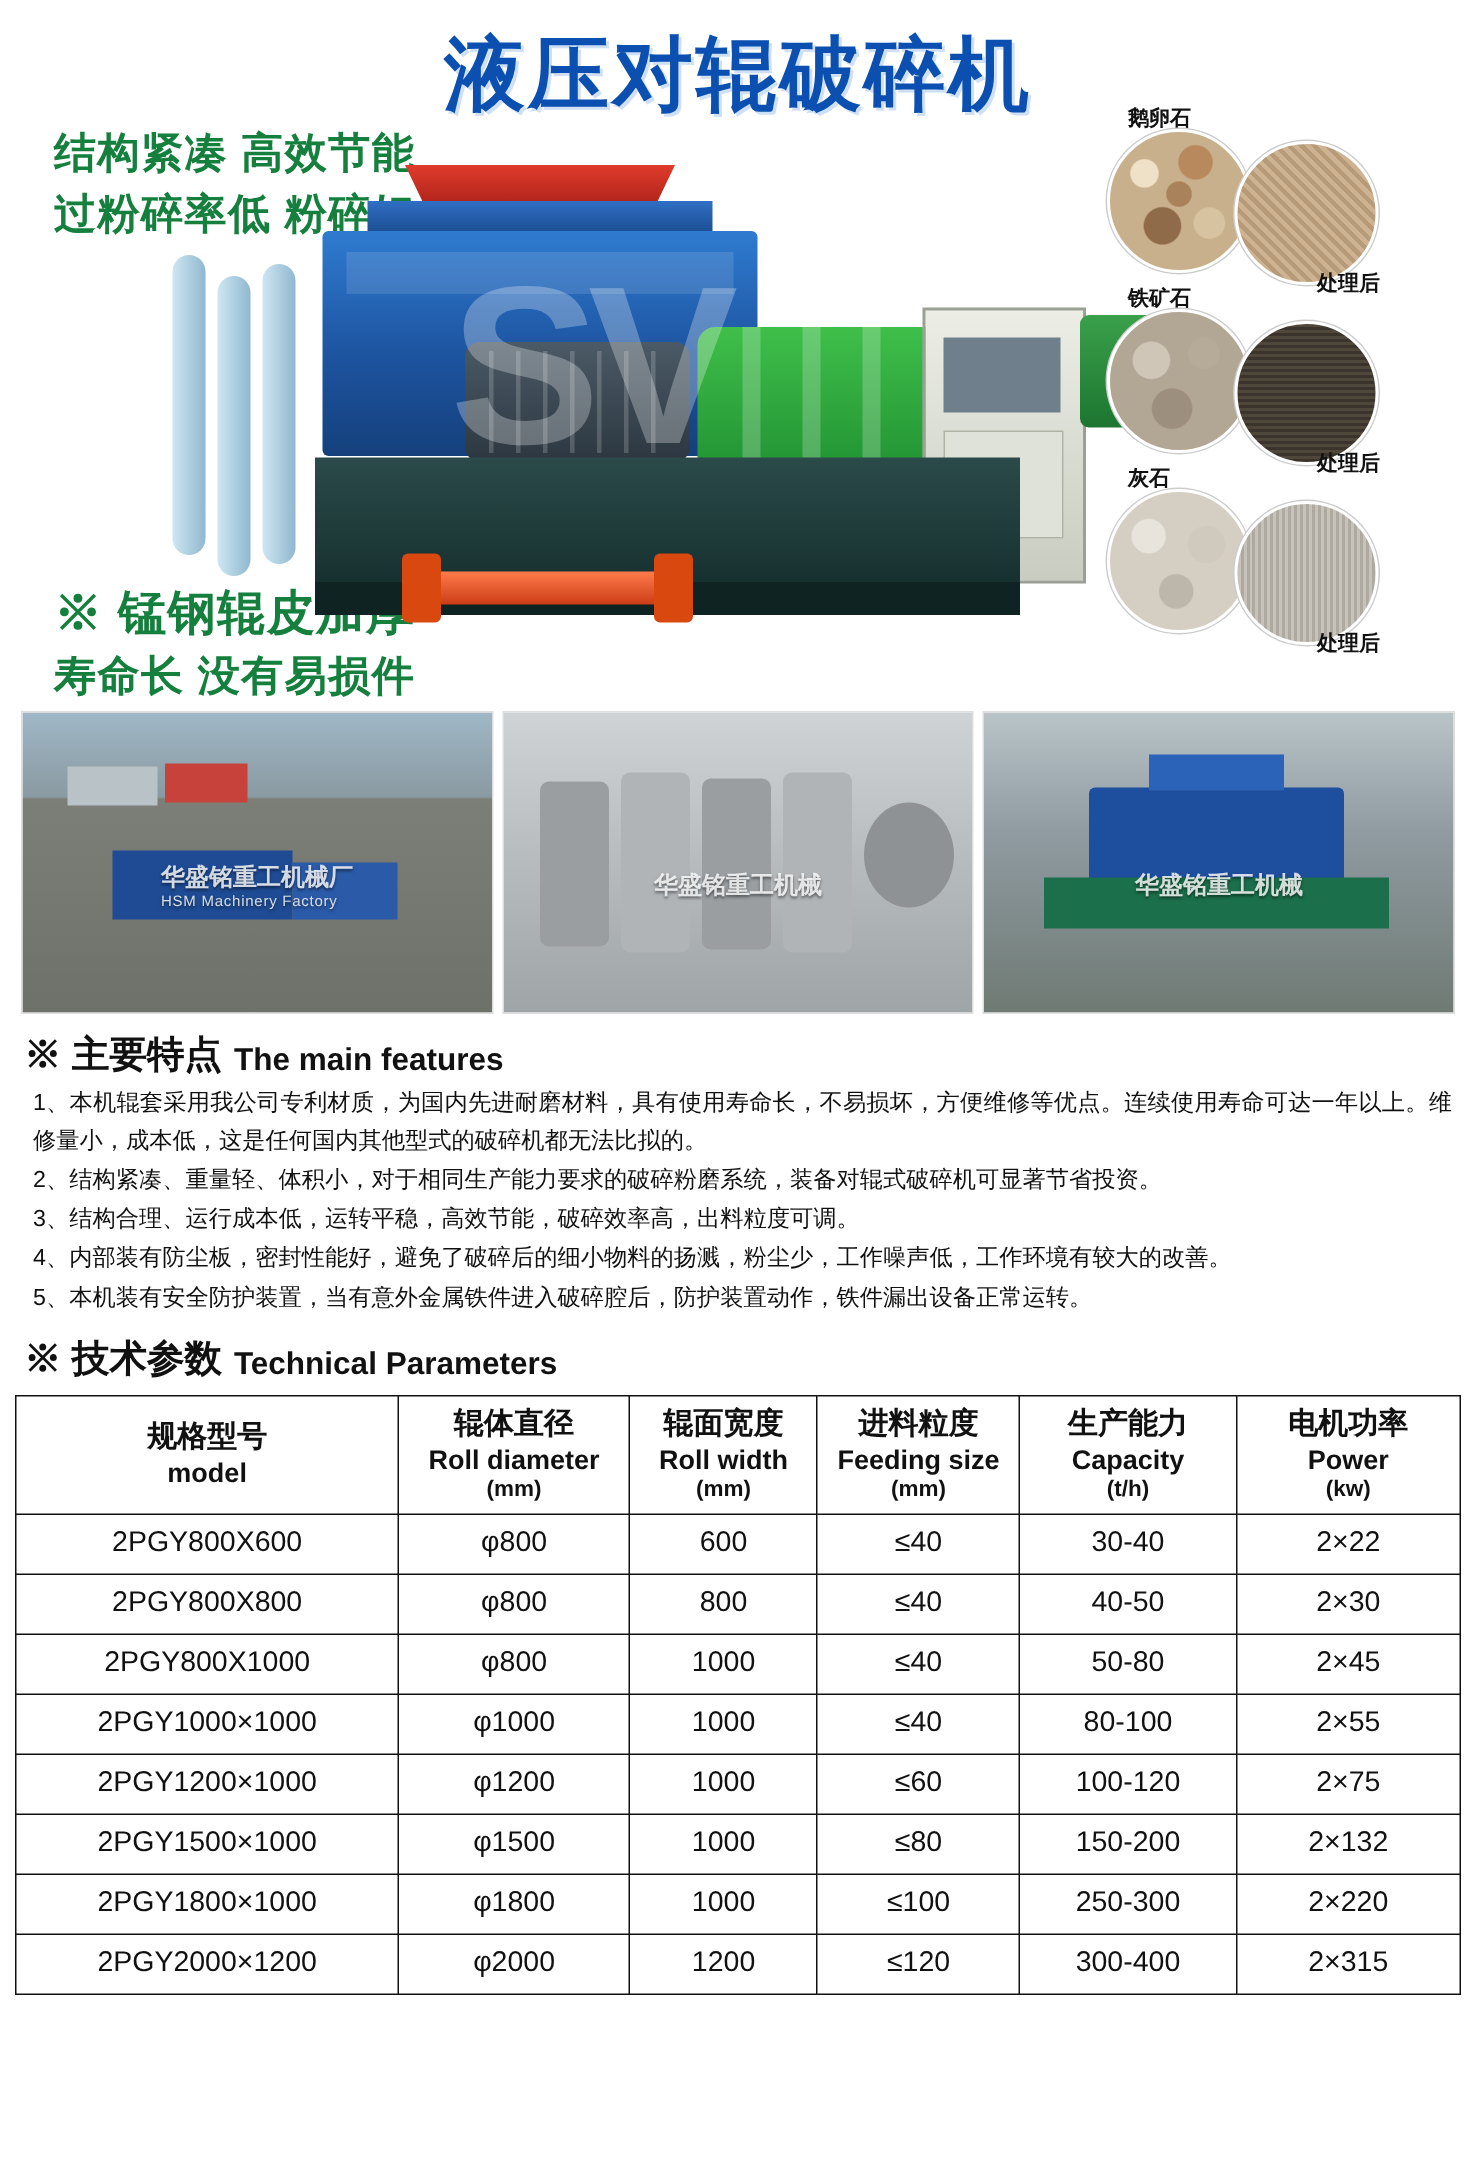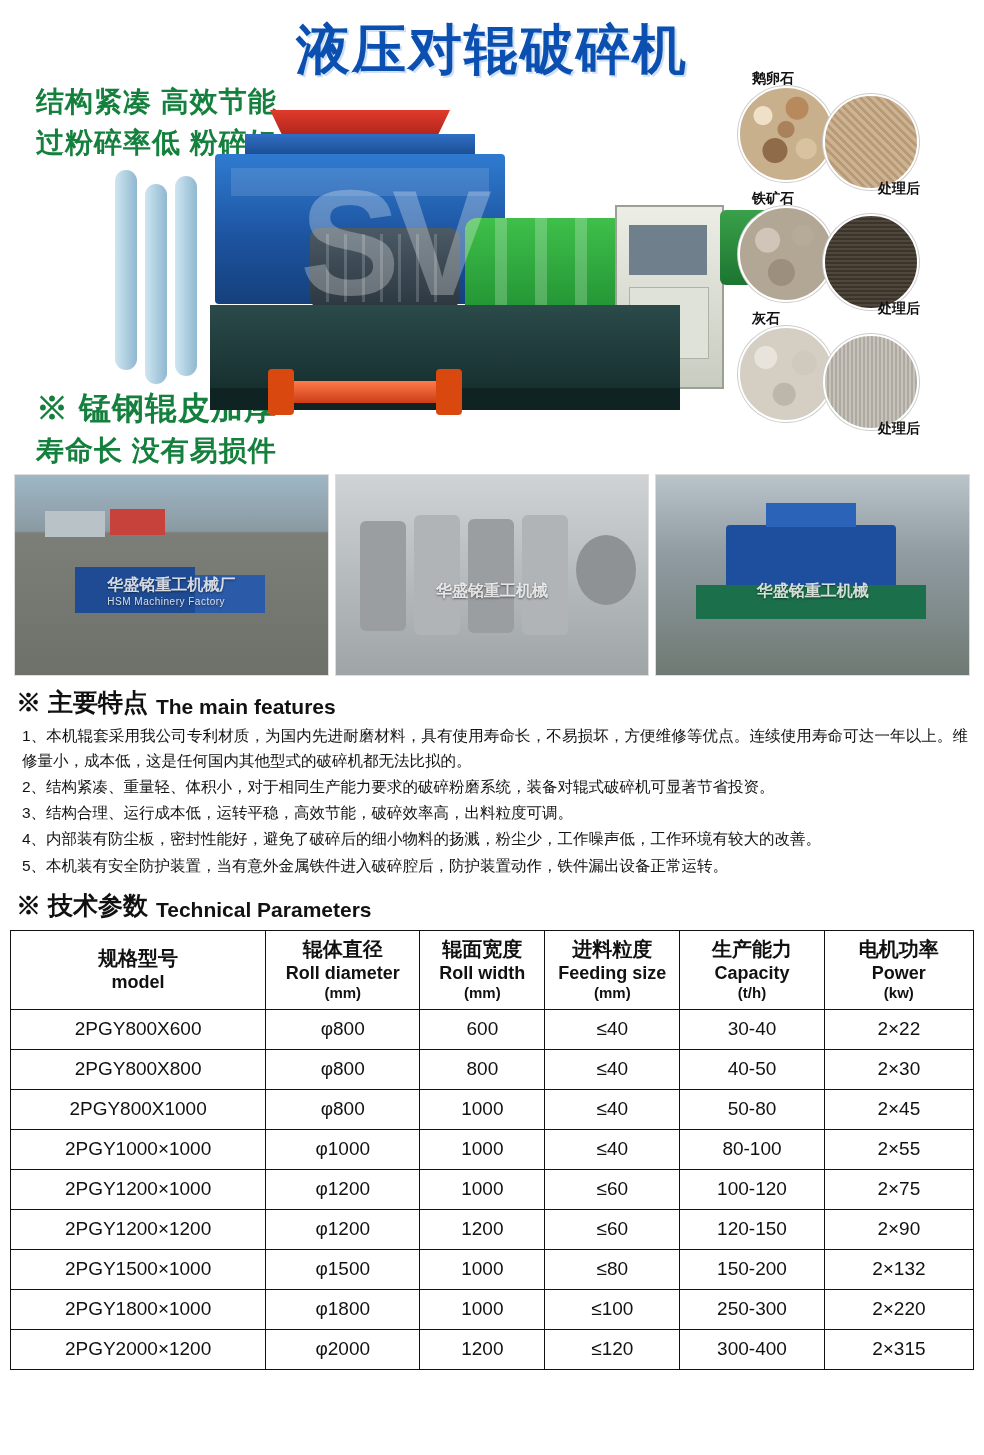--- a/index.html
+++ b/index.html
@@ -385,28 +385,20 @@
       </tr>
       <tr>
         <td>2PGY1200×1000</td>
         <td>φ1200</td>
         <td>1000</td>
         <td>≤60</td>
         <td>100-120</td>
         <td>2×75</td>
       </tr>
       <tr>
-        <td>2PGY1200×1200</td>
-        <td>φ1200</td>
-        <td>1200</td>
-        <td>≤60</td>
-        <td>120-150</td>
-        <td>2×90</td>
-      </tr>
-      <tr>
         <td>2PGY1500×1000</td>
         <td>φ1500</td>
         <td>1000</td>
         <td>≤80</td>
         <td>150-200</td>
         <td>2×132</td>
       </tr>
       <tr>
         <td>2PGY1800×1000</td>
         <td>φ1800</td>

